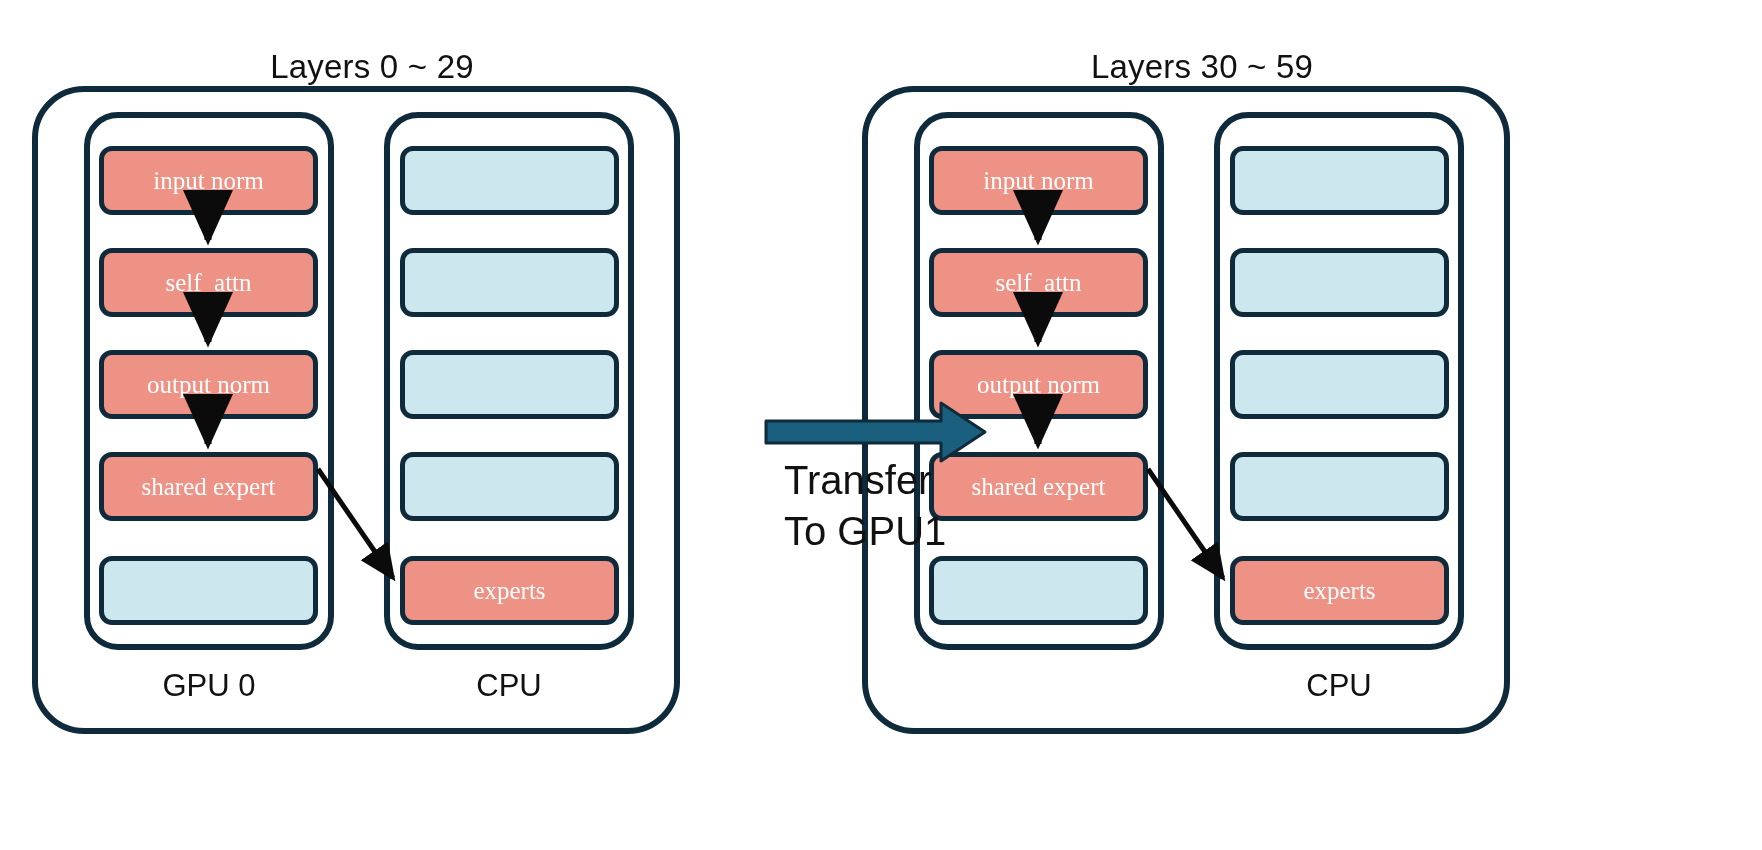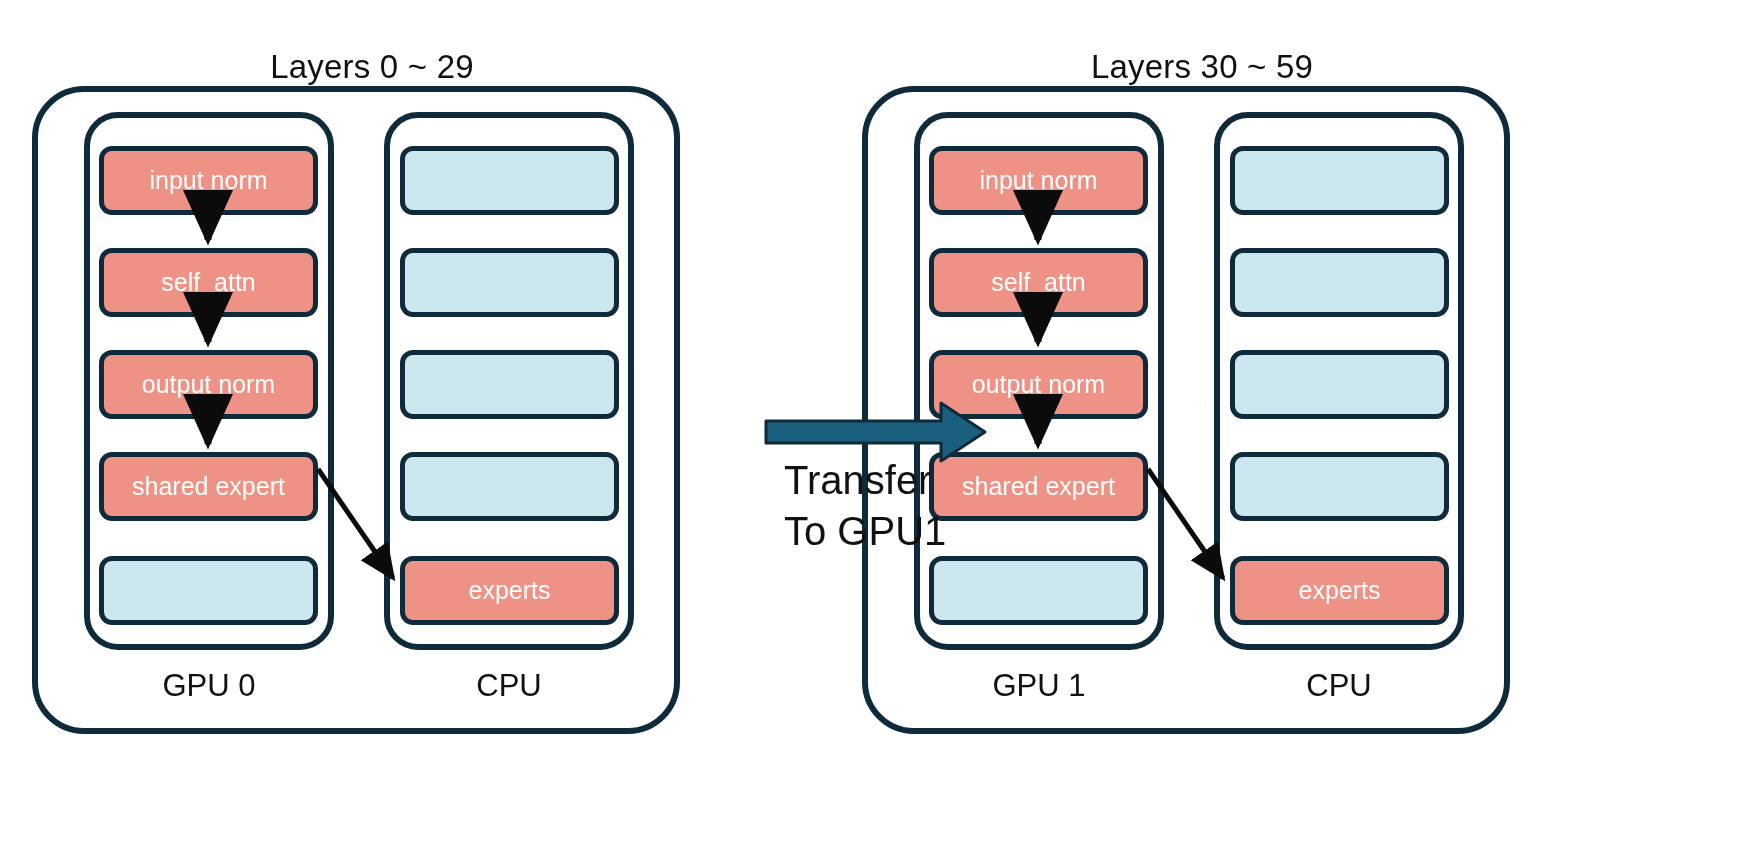--- a/index.html
+++ b/index.html
@@ -55,21 +55,21 @@
     border: 5px solid #0f2a3a;
     border-radius: 13px;
     box-sizing: border-box;
     display: flex;
     align-items: center;
     justify-content: center;
     font-size: 25px;
     color: #ffffff;
     white-space: nowrap;
   }
-  .blk.red  { background: #ef9286; }
+  .blk.red  { background: #ef9286; font-family: Liberation Serif, serif; }
   .blk.blue { background: #cde7ee; }
 
   .flowsvg {
     position: absolute;
     left: 0; top: 0;
     width: 1762px;
     height: 850px;
     pointer-events: none;
     overflow: visible;
   }
@@ -116,21 +116,20 @@
   <div class="panel" style="left:862px; top:86px; width:648px; height:648px;"></div>
 
   <div class="column" style="left:914px; top:112px; width:250px; height:538px;"></div>
 
   <div class="blk red" style="left:929px; top:146px; width:219px; height:69px;">input norm</div>
   <div class="blk red" style="left:929px; top:248px; width:219px; height:69px;">self_attn</div>
   <div class="blk red" style="left:929px; top:350px; width:219px; height:69px;">output norm</div>
   <div class="blk red" style="left:929px; top:452px; width:219px; height:69px;">shared expert</div>
   <div class="blk blue" style="left:929px; top:556px; width:219px; height:69px;"></div>
 
-  <div class="col-label" style="left:914px; top:668px; width:250px;">GPU 1</div>
 
   <div class="column" style="left:1214px; top:112px; width:250px; height:538px;"></div>
 
   <div class="blk blue" style="left:1230px; top:146px; width:219px; height:69px;"></div>
   <div class="blk blue" style="left:1230px; top:248px; width:219px; height:69px;"></div>
   <div class="blk blue" style="left:1230px; top:350px; width:219px; height:69px;"></div>
   <div class="blk blue" style="left:1230px; top:452px; width:219px; height:69px;"></div>
   <div class="blk red" style="left:1230px; top:556px; width:219px; height:69px;">experts</div>
 
   <div class="col-label" style="left:1214px; top:668px; width:250px;">CPU</div>

